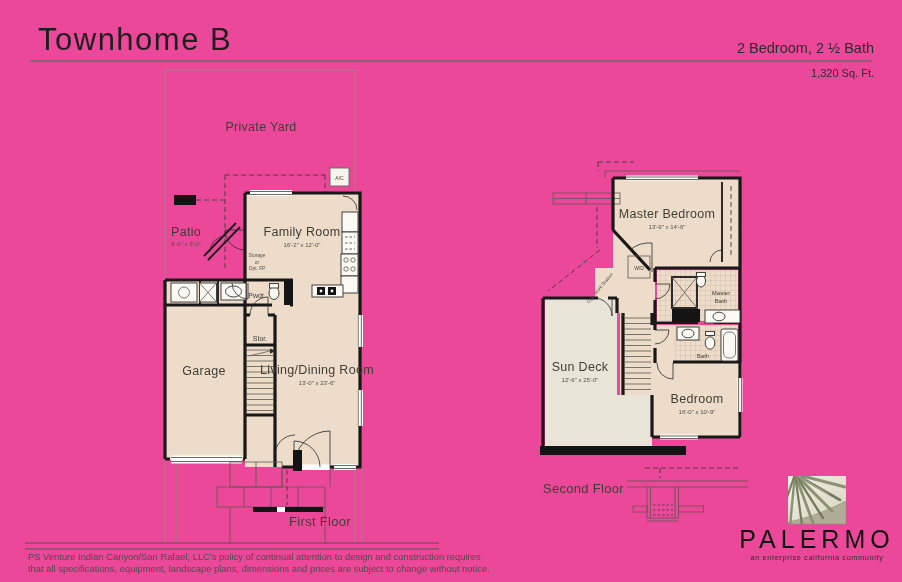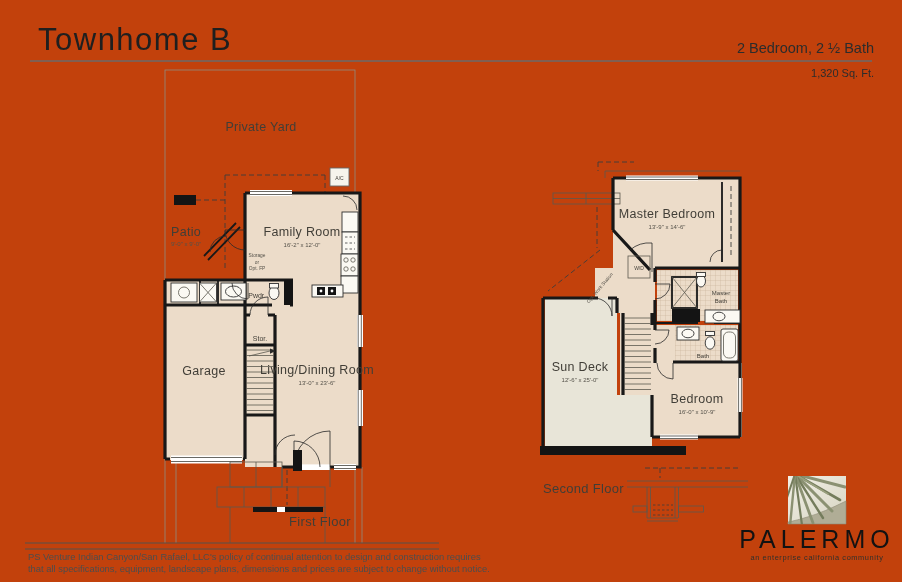--- a/index.html
+++ b/index.html
@@ -1,16 +1,16 @@
 <!DOCTYPE html>
 <html><head>
 <meta charset="utf-8">
 <style>
   html,body{margin:0;padding:0;background:#ffffff;}
-  .page{position:relative;width:902px;height:582px;background:#c2410c;overflow:hidden;
+  .page{position:relative;width:902px;height:582px;background:#ec4899;overflow:hidden;
         font-family:"Liberation Sans",sans-serif;}
   svg{position:absolute;left:0;top:0;}
   svg text{font-family:"Liberation Sans",sans-serif;fill:#413e37;}
   .title{font-size:31px;letter-spacing:1.5px;fill:#1f1f1f;}
   .spec{font-size:14.5px;text-anchor:end;fill:#2c2c2c;}
   .sqft{font-size:11px;text-anchor:end;fill:#2c2c2c;}
   .rule{stroke:#6a6a6a;stroke-width:1.4;}
   .frule{stroke:#55534c;stroke-width:1;}
   .ctr{text-anchor:middle;}
   .room{font-size:12.5px;letter-spacing:.3px;}

